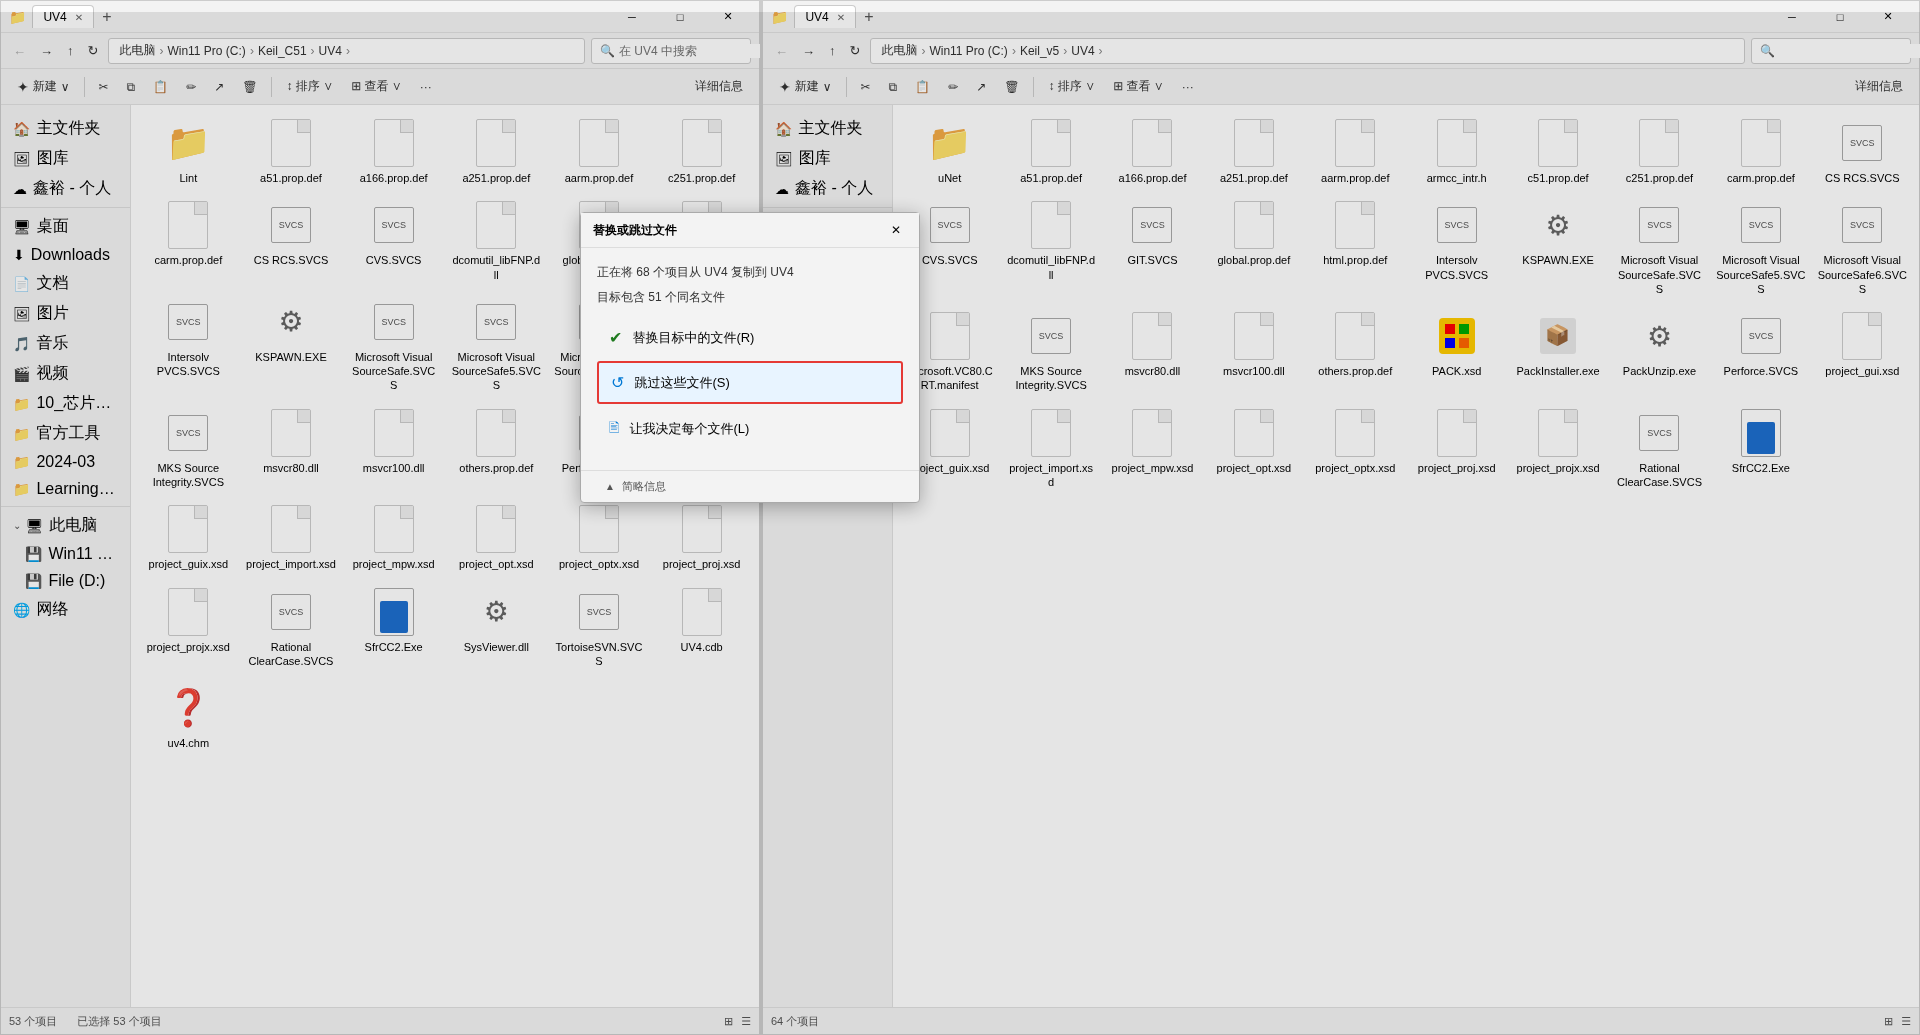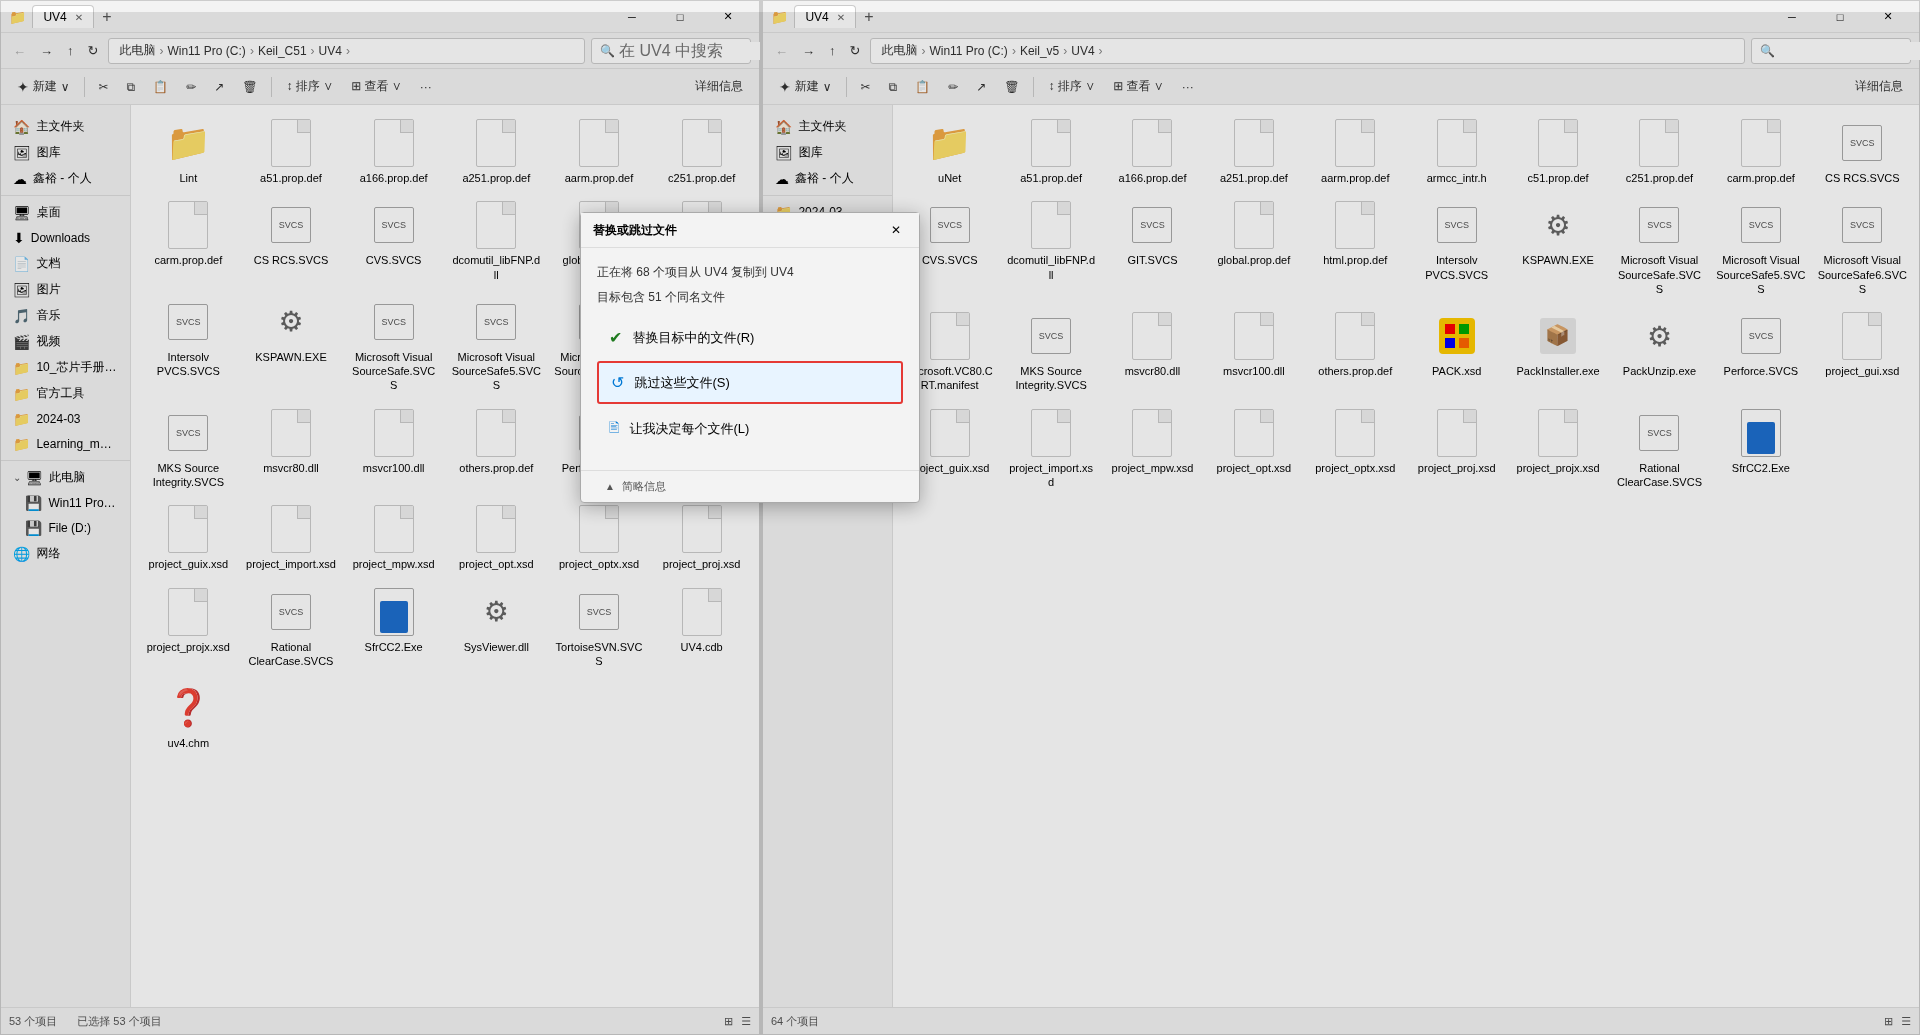--- a/index.html
+++ b/index.html
@@ -52,21 +52,21 @@
       height: 26px; display: flex; align-items: center; padding: 0 8px;
       font-size: 12px; color: #333; overflow: hidden;
     }
     .breadcrumb span { margin: 0 2px; }
     .breadcrumb .sep { color: #888; }
     .search-box {
       display: flex; align-items: center;
       background: #fff; border: 1px solid #ccc; border-radius: 3px;
       height: 26px; padding: 0 8px; width: 160px; font-size: 12px; gap: 4px;
     }
-    .search-box input { border: none; outline: none; font-size: 16px; flex: 1; }
+    .search-box input { border: none; outline: none; font-size: 12px; flex: 1; }
 
     
     .toolbar {
       display: flex; align-items: center;
       height: 36px; padding: 0 8px; gap: 2px;
       background: #f3f3f3; border-bottom: 1px solid #e0e0e0;
     }
     .toolbar-btn {
       display: flex; align-items: center; gap: 4px;
       background: transparent; border: none; padding: 4px 8px;
@@ -83,21 +83,21 @@
     .sidebar {
       width: 130px; flex-shrink: 0;
       background: #f3f3f3; border-right: 1px solid #e0e0e0;
       overflow-y: auto; padding: 8px 0;
     }
     .sidebar-item {
       display: flex; align-items: center; padding: 4px 8px;
       cursor: pointer; border-radius: 3px; margin: 1px 4px; font-size: 12px;
     }
     .sidebar-item .icon { margin-right: 6px; font-size: 14px; flex-shrink: 0; }
-    .sidebar-item .label { font-size: 12px; white-space: nowrap; overflow: hidden; text-overflow: ellipsis; }
+    .sidebar-item .label { font-size: 16px; white-space: nowrap; overflow: hidden; text-overflow: ellipsis; }
     .sidebar-item.expanded::before { content: '⌄'; margin-right: 4px; font-size: 10px; color: #555; }
     .sidebar-indent { padding-left: 20px; }
 
     
     .file-grid {
       flex: 1; overflow-y: auto; padding: 8px;
       display: grid;
       grid-template-columns: repeat(auto-fill, minmax(90px, 1fr));
       align-content: start; gap: 4px;
     }

